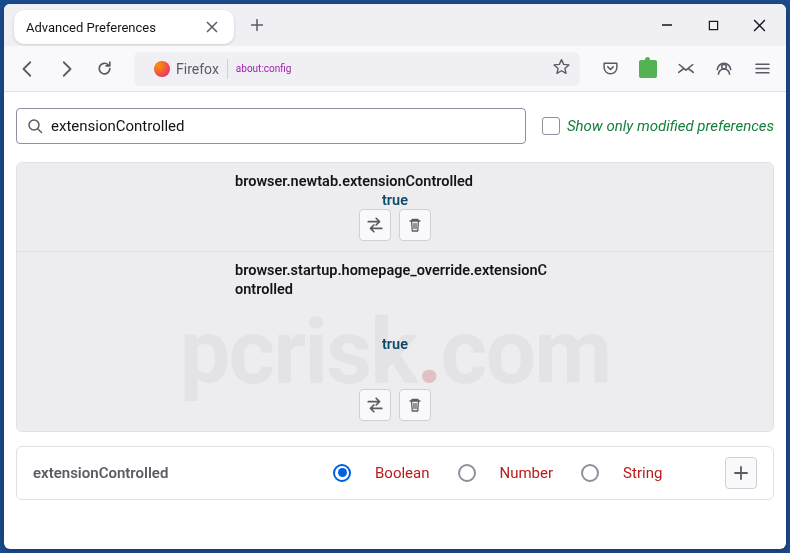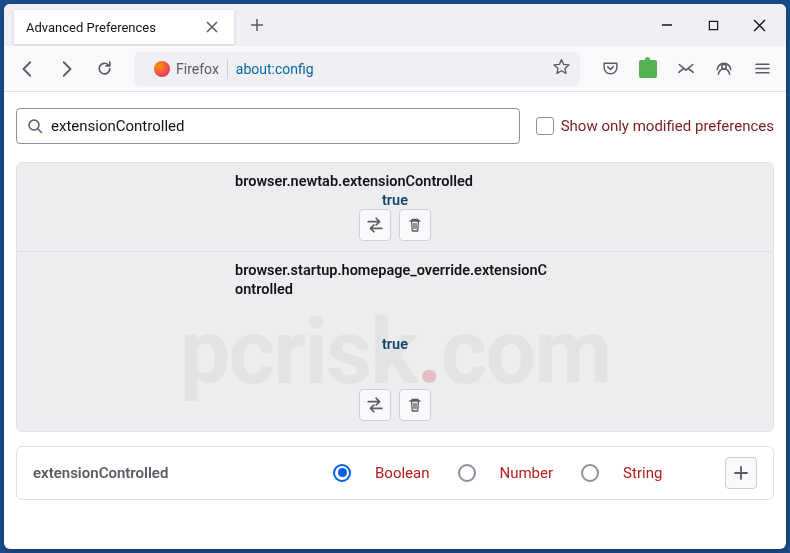--- a/index.html
+++ b/index.html
@@ -1,38 +1,38 @@
 <!DOCTYPE html>
 <html><head>
   <meta charset="utf-8">
   <style>
     * { margin: 0; padding: 0; box-sizing: border-box; font-family: -apple-system, BlinkMacSystemFont, "Segoe UI", Roboto, sans-serif; }
     body { background: #1a4d8f; display: flex; justify-content: center; align-items: flex-start; padding: 4px; }
     .window { width: 782px; height: 545px; background: #fff; border-radius: 6px; overflow: hidden; display: flex; flex-direction: column; box-shadow: 0 2px 10px rgba(0,0,0,0.3); }
     .titlebar { display: flex; align-items: center; height: 42px; background: #f0f0f4; padding: 0 4px; }
-    .tab { display: flex; align-items: center; background: #fff; border-radius: 0; padding: 0 12px; height: 34px; min-width: 220px; margin: 4px 0 0 6px; box-shadow: 0 1px 3px rgba(0,0,0,0.15); }
+    .tab { display: flex; align-items: center; background: #fff; border-radius: 10px; padding: 0 12px; height: 34px; min-width: 220px; margin: 4px 0 0 6px; box-shadow: 0 1px 3px rgba(0,0,0,0.15); }
     .tab-title { flex: 1; font-size: 13px; color: #15141a; }
     .tab-close { width: 20px; height: 20px; display: flex; align-items: center; justify-content: center; color: #5b5b66; cursor: pointer; border-radius: 3px; }
     .new-tab { width: 30px; height: 30px; display: flex; align-items: center; justify-content: center; margin-left: 8px; cursor: pointer; color: #5b5b66; font-size: 18px; }
     .titlebar-spacer { flex: 1; }
     .win-controls { display: flex; }
     .win-btn { width: 46px; height: 42px; display: flex; align-items: center; justify-content: center; cursor: pointer; color: #15141a; }
     .toolbar { display: flex; align-items: center; height: 46px; background: #f9f9fb; border-bottom: 1px solid #e0e0e6; padding: 0 8px; gap: 6px; }
     .tbtn { width: 32px; height: 32px; display: flex; align-items: center; justify-content: center; cursor: pointer; border-radius: 4px; color: #5b5b66; }
     .urlbar { flex: 1; display: flex; align-items: center; height: 34px; background: #f0f0f4; border-radius: 6px; padding: 0 10px; margin: 0 8px; gap: 8px; }
     .identity { display: flex; align-items: center; gap: 6px; color: #5b5b66; font-size: 14px; padding-left: 10px; }
     .identity-sep { width: 1px; height: 20px; background: #cfcfd8; }
-    .url-text { flex: 1; font-size: 14px; color: #0369a1; }
+    .url-text { flex: 1; font-size: 10px; color: #a21caf; }
     .star { color: #5b5b66; }
     .content { flex: 1; padding: 16px 12px; overflow: auto; position: relative; }
     .search-row { display: flex; align-items: center; gap: 16px; margin-bottom: 18px; }
     .searchbox { flex: 1; display: flex; align-items: center; border: 1px solid #8f8f9d; border-radius: 4px; height: 36px; padding: 0 10px; gap: 8px; }
     .searchbox svg { flex-shrink: 0; }
     .search-input { border: none; outline: none; flex: 1; font-size: 15px; color: #15141a; }
-    .checkbox-wrap { display: flex; align-items: center; gap: 7px; color: #7f1d1d; font-size: 15px; }
+    .checkbox-wrap { display: flex; align-items: center; gap: 7px; color: #15803d; font-size: 15px; font-style: italic; }
     .custom-checkbox { width: 18px; height: 18px; border: 1px solid #8f8f9d; border-radius: 3px; }
     .prefs { border: 1px solid #e0e0e6; border-radius: 6px; overflow: hidden; margin-bottom: 14px; }
     .pref-row { display: flex; align-items: center; padding: 10px 16px; border-bottom: 1px solid #e0e0e6; min-height: 46px; }
     .pref-row:last-child { border-bottom: none; gap: 36px; }
     .pref-row.modified { background: #ededf0; flex-direction: column; }
     .pref-name { width: 320px; font-size: 14.5px; font-weight: 600; color: #15141a; word-break: break-word; line-height: 1.3; }
     .pref-value { flex: 1; font-size: 14.5px; font-weight: 600; color: #0c4a6e; }
     .pref-actions { display: flex; gap: 8px; }
     .icon-btn { width: 32px; height: 32px; border: 1px solid #cfcfd8; background: #f9f9fb; border-radius: 4px; display: flex; align-items: center; justify-content: center; cursor: pointer; color: #5b5b66; }
     .add-row { display: flex; align-items: center; border: 1px solid #e0e0e6; border-radius: 6px; padding: 10px 16px; min-height: 50px; }

